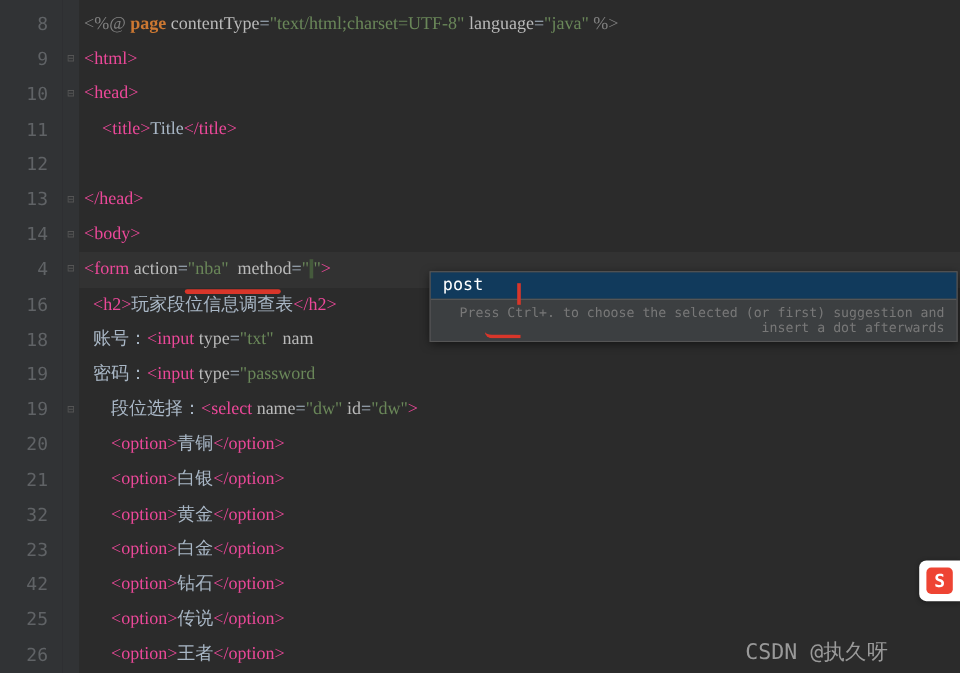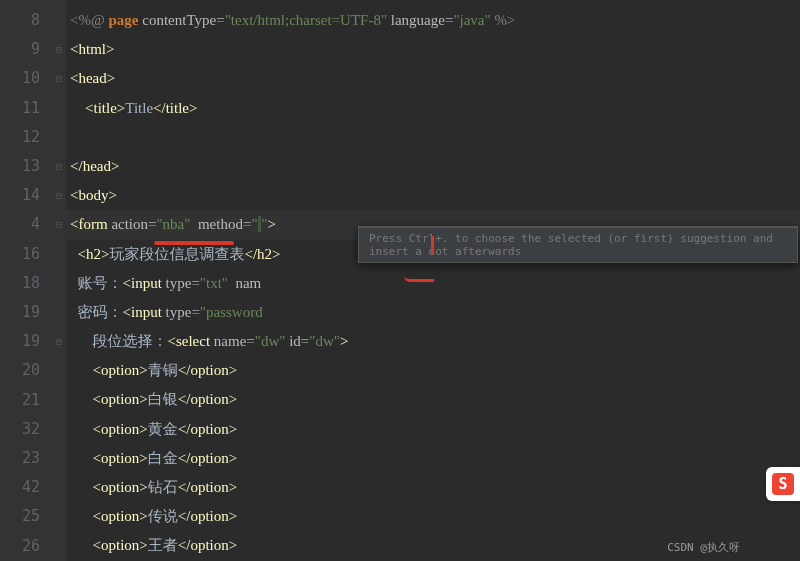--- a/index.html
+++ b/index.html
@@ -37,21 +37,21 @@
     flex: 1;
     padding-top: 6px;
     line-height: 29.2px;
     white-space: pre;
     font-size: 15px;
     position: relative;
   }
   .ln { height: 29.2px; padding-left: 4px; font-family: Liberation Serif, serif; }
 
   .kw { color: #cc7832; font-weight: bold; }
-  .tag { color: #fef9c3; }
+  .tag { color: #ec4899; }
   .attr { color: #bababa; }
   .str { color: #6a8759; }
   .txt { color: #a9b7c6; }
   .dim { color: #808080; }
   .caret-bg { background: #455a3c; }
 
   .ln.current { background: #323232; }
 
   .popup {
     position: absolute;
@@ -68,28 +68,29 @@
     padding: 3px 10px;
     color: #bbb;
   }
   .popup-item.sel { background: #113a5c; color: #fff; }
   .popup-hint {
     padding: 4px 10px;
     color: #787878;
     font-size: 11px;
     background: #3c3f41;
     border-top: 1px solid #555;
+    text-align: right;
   }
 
   .watermark {
     position: absolute;
     right: 60px;
     bottom: 6px;
     color: #999;
-    font-size: 11px;
+    font-size: 18px;
     text-align: center;
   }
 
   .badge {
     position: absolute;
     right: 0;
     bottom: 60px;
     width: 34px;
     height: 34px;
     background: #fff;
@@ -173,20 +174,21 @@
       <div class="fold-mark"></div>
       <div class="fold-mark"></div>
       <div class="fold-mark"></div>
       <div class="fold-mark"></div>
     </div>
   <div class="code" id="code"><div class="ln"><span class="dim">&lt;%@</span> <span class="kw">page</span> <span class="attr">contentType</span><span class="txt">=</span><span class="str">"text/html;charset=UTF-8"</span> <span class="attr">language</span><span class="txt">=</span><span class="str">"java"</span> <span class="dim">%&gt;</span></div><div class="ln"><span class="tag">&lt;html&gt;</span></div><div class="ln"><span class="tag">&lt;head&gt;</span></div><div class="ln">    <span class="tag">&lt;title&gt;</span><span class="txt">Title</span><span class="tag">&lt;/title&gt;</span></div><div class="ln">&nbsp;</div><div class="ln"><span class="tag">&lt;/head&gt;</span></div><div class="ln"><span class="tag">&lt;body&gt;</span></div><div class="ln current"><span class="tag">&lt;form </span><span class="attr">action</span><span class="txt">=</span><span class="str">"nba"</span>  <span class="attr">method</span><span class="txt">=</span><span class="str">"</span><span class="caret-bg"> </span><span class="str">"</span><span class="tag">&gt;</span></div><div class="ln">  <span class="tag">&lt;h2&gt;</span><span class="txt">玩家段位信息调查表</span><span class="tag">&lt;/h2&gt;</span></div><div class="ln">  <span class="txt">账号：</span><span class="tag">&lt;input </span><span class="attr">type</span><span class="txt">=</span><span class="str">"txt"</span>  <span class="attr">nam</span></div><div class="ln">  <span class="txt">密码：</span><span class="tag">&lt;input </span><span class="attr">type</span><span class="txt">=</span><span class="str">"password</span></div><div class="ln">      <span class="txt">段位选择：</span><span class="tag">&lt;select </span><span class="attr">name</span><span class="txt">=</span><span class="str">"dw"</span> <span class="attr">id</span><span class="txt">=</span><span class="str">"dw"</span><span class="tag">&gt;</span></div><div class="ln">      <span class="tag">&lt;option&gt;</span><span class="txt">青铜</span><span class="tag">&lt;/option&gt;</span></div><div class="ln">      <span class="tag">&lt;option&gt;</span><span class="txt">白银</span><span class="tag">&lt;/option&gt;</span></div><div class="ln">      <span class="tag">&lt;option&gt;</span><span class="txt">黄金</span><span class="tag">&lt;/option&gt;</span></div><div class="ln">      <span class="tag">&lt;option&gt;</span><span class="txt">白金</span><span class="tag">&lt;/option&gt;</span></div><div class="ln">      <span class="tag">&lt;option&gt;</span><span class="txt">钻石</span><span class="tag">&lt;/option&gt;</span></div><div class="ln">      <span class="tag">&lt;option&gt;</span><span class="txt">传说</span><span class="tag">&lt;/option&gt;</span></div><div class="ln">      <span class="tag">&lt;option&gt;</span><span class="txt">王者</span><span class="tag">&lt;/option&gt;</span></div></div>
 </div>
 
 <div class="popup">
   <div id="popup-items">
+      <div class="popup-item sel">post</div>
     </div>
   <div class="popup-hint">Press Ctrl+. to choose the selected (or first) suggestion and insert a dot afterwards</div>
 </div>
 
 <div class="annot-underline" style="left:154px; top:241px; width:80px;"></div>
 <div class="annot-red" style="left:414px; top:236px; width:20px; height:18px; border-bottom:none;"></div>
 <div class="annot-red" style="left:404px; top:268px; width:30px; height:14px; border-right:none; border-bottom-left-radius:6px;"></div>
 
 <div class="watermark">CSDN @执久呀</div>
 

